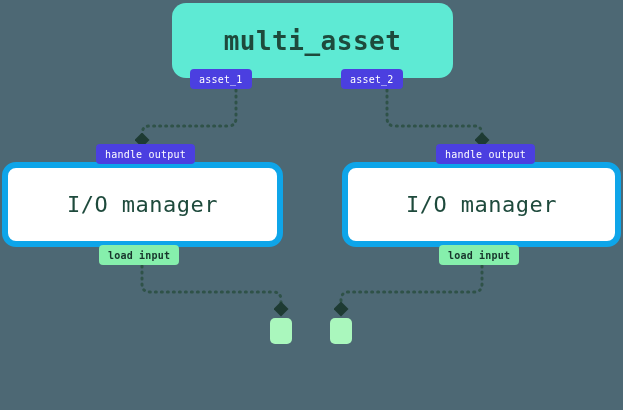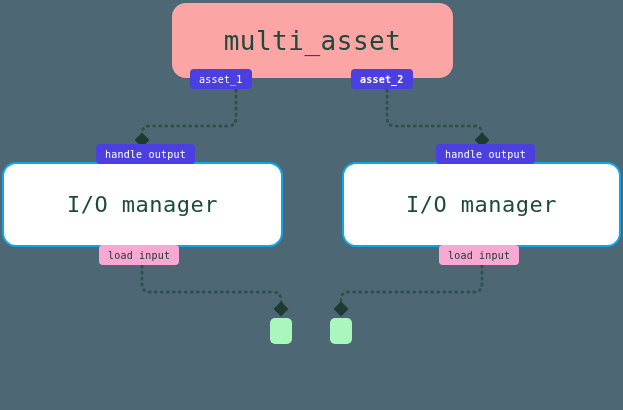--- a/index.html
+++ b/index.html
@@ -32,26 +32,27 @@
 
   
   .node {
     position: absolute;
     box-sizing: border-box;
     display: flex;
     align-items: center;
     justify-content: center;
   }
   .node-asset {
-    background: #fca5a5;
+    background: #5eead4;
     border-radius: 14px;
+    font-weight: bold;
   }
   .node-iomgr {
     background: #ffffff;
-    border: 2px solid #0ea5e9;
+    border: 6px solid #0ea5e9;
     border-radius: 14px;
   }
   .node-title {
     color: #1e4a3c;
     font-size: 26px;
     letter-spacing: 0.5px;
     white-space: nowrap;
   }
   .node-title.small {
     font-size: 22px;
@@ -69,22 +70,23 @@
     font-size: 10px;
     letter-spacing: 0.2px;
     white-space: nowrap;
     padding: 0 9px;
   }
   .badge-out {
     background: #4b3fe0;
     color: #ffffff;
   }
   .badge-in {
-    background: #f9a8d4;
+    background: #86efac;
     color: #18352c;
+    font-weight: bold;
   }
   .badge-stub {
     position: absolute;
     box-sizing: border-box;
     width: 22px;
     height: 26px;
     background: #aaf7bd;
     border-radius: 5px;
   }
 </style>
@@ -109,21 +111,21 @@
     <path d="M482,266 L482,284 Q482,292 474,292 L349,292 Q341,292 341,300 L341,309" fill="none" stroke="#2f5248" stroke-width="3" stroke-dasharray="1 5" stroke-linecap="round" marker-end="url(#diamond)"></path>
   </svg>
 
   <div class="node node-asset" style="left:172px; top:3px; width:281px; height:75px;">
     <span class="node-title">multi_asset</span>
   </div>
 
   <div class="badge badge-out" style="left:190px; top:69px;">
     <span>asset_1</span>
   </div>
-  <div class="badge badge-out" style="left:351px; top:69px;font-weight:bold;">
+  <div class="badge badge-out" style="left:341px; top:69px;">
     <span>asset_2</span>
   </div>
 
   <div class="node node-iomgr" style="left:2px; top:162px; width:281px; height:85px;">
     <span class="node-title small">I/O manager</span>
   </div>
   <div class="badge badge-out" style="left:96px; top:144px;">
     <span>handle output</span>
   </div>
   <div class="badge badge-in" style="left:99px; top:245px;">

